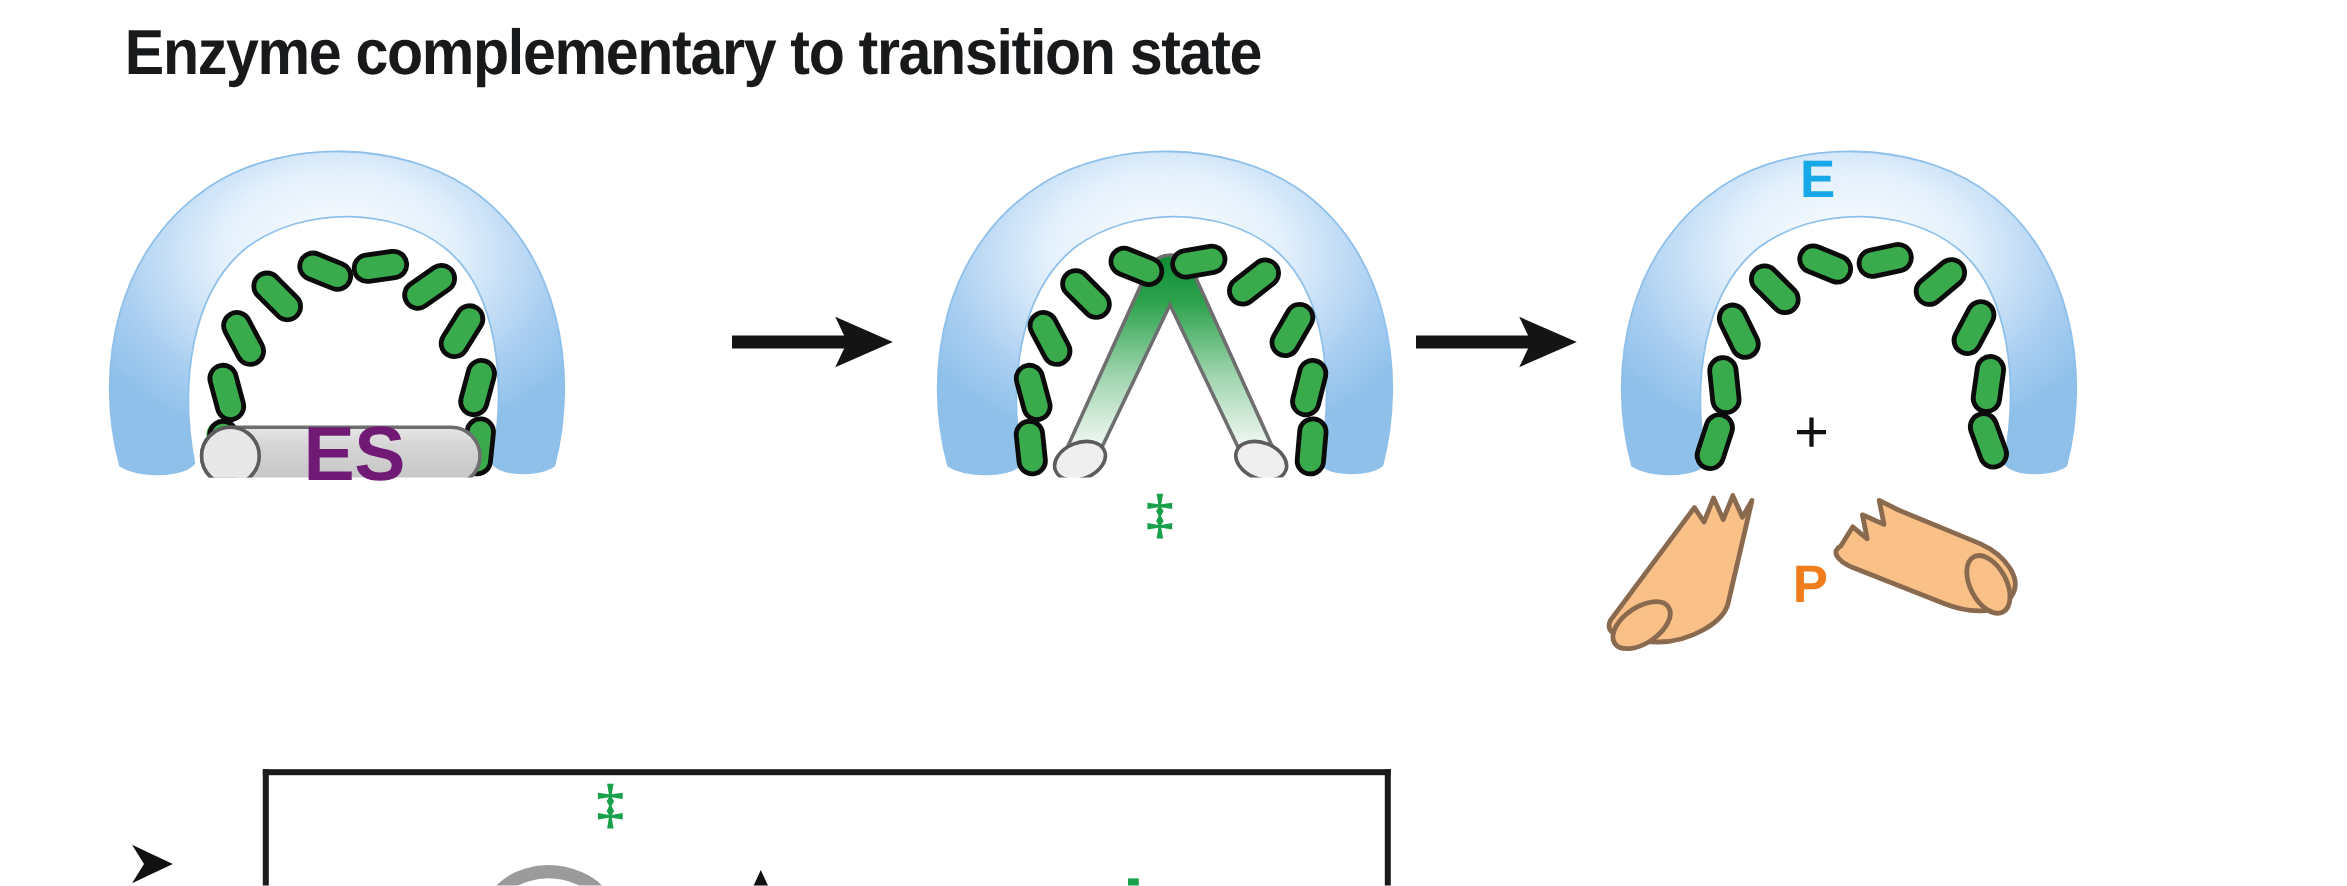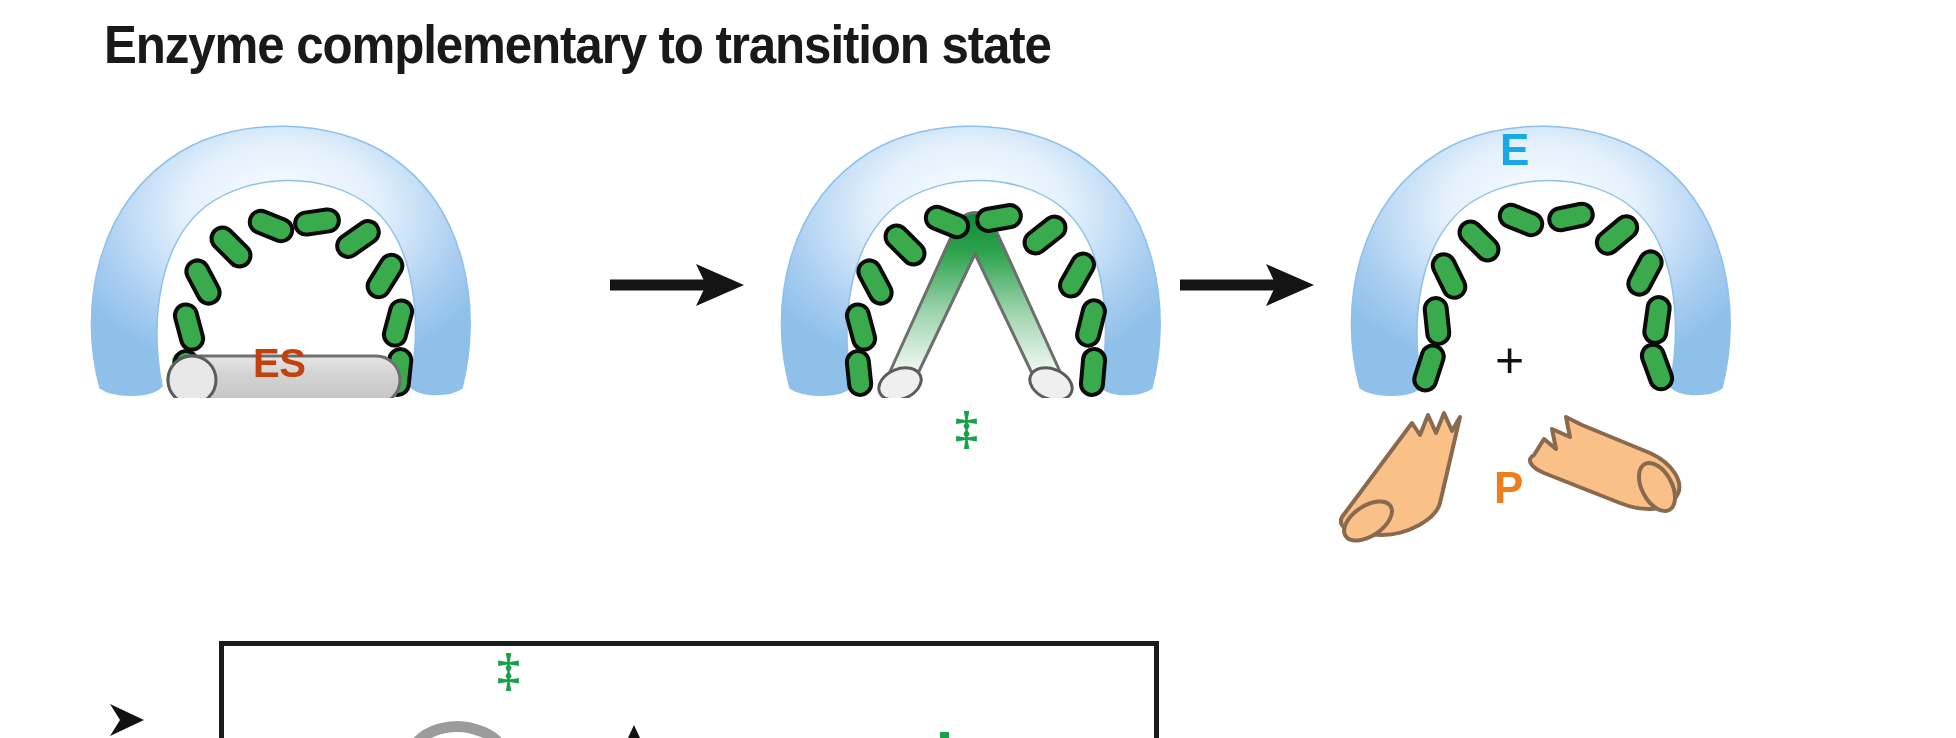--- a/index.html
+++ b/index.html
@@ -23,21 +23,21 @@
 
   
   .panel{position:absolute;}
 
   
   .arrow{position:absolute;}
 
   
   .lbl{position:absolute;font-family:"Liberation Sans", sans-serif;
        font-weight:700;white-space:nowrap;}
-  #lbl-es{left:253px;top:341px;font-size:40px;color:#c2410c;letter-spacing:-0.5px;}
+  #lbl-es{left:253px;top:341px;font-size:64px;color:#701a75;letter-spacing:-0.5px;}
   #lbl-e {left:1500px;top:125px;font-size:44px;color:#17a8e8;letter-spacing:-0.5px;}
   #lbl-p {left:1494px;top:463px;font-size:44px;color:#f07d1c;letter-spacing:-0.5px;}
   #lbl-plus{left:1495px;top:331px;font-size:50px;color:#111;font-weight:400;}
 
   #dagger-mid{position:absolute;left:955px;top:401px;font-size:46px;
               font-weight:700;color:#18a04a;font-family:"Liberation Serif",serif;}
   #dagger-chart{position:absolute;left:497px;top:643px;font-size:46px;
               font-weight:700;color:#18a04a;font-family:"Liberation Serif",serif;}
 
   

